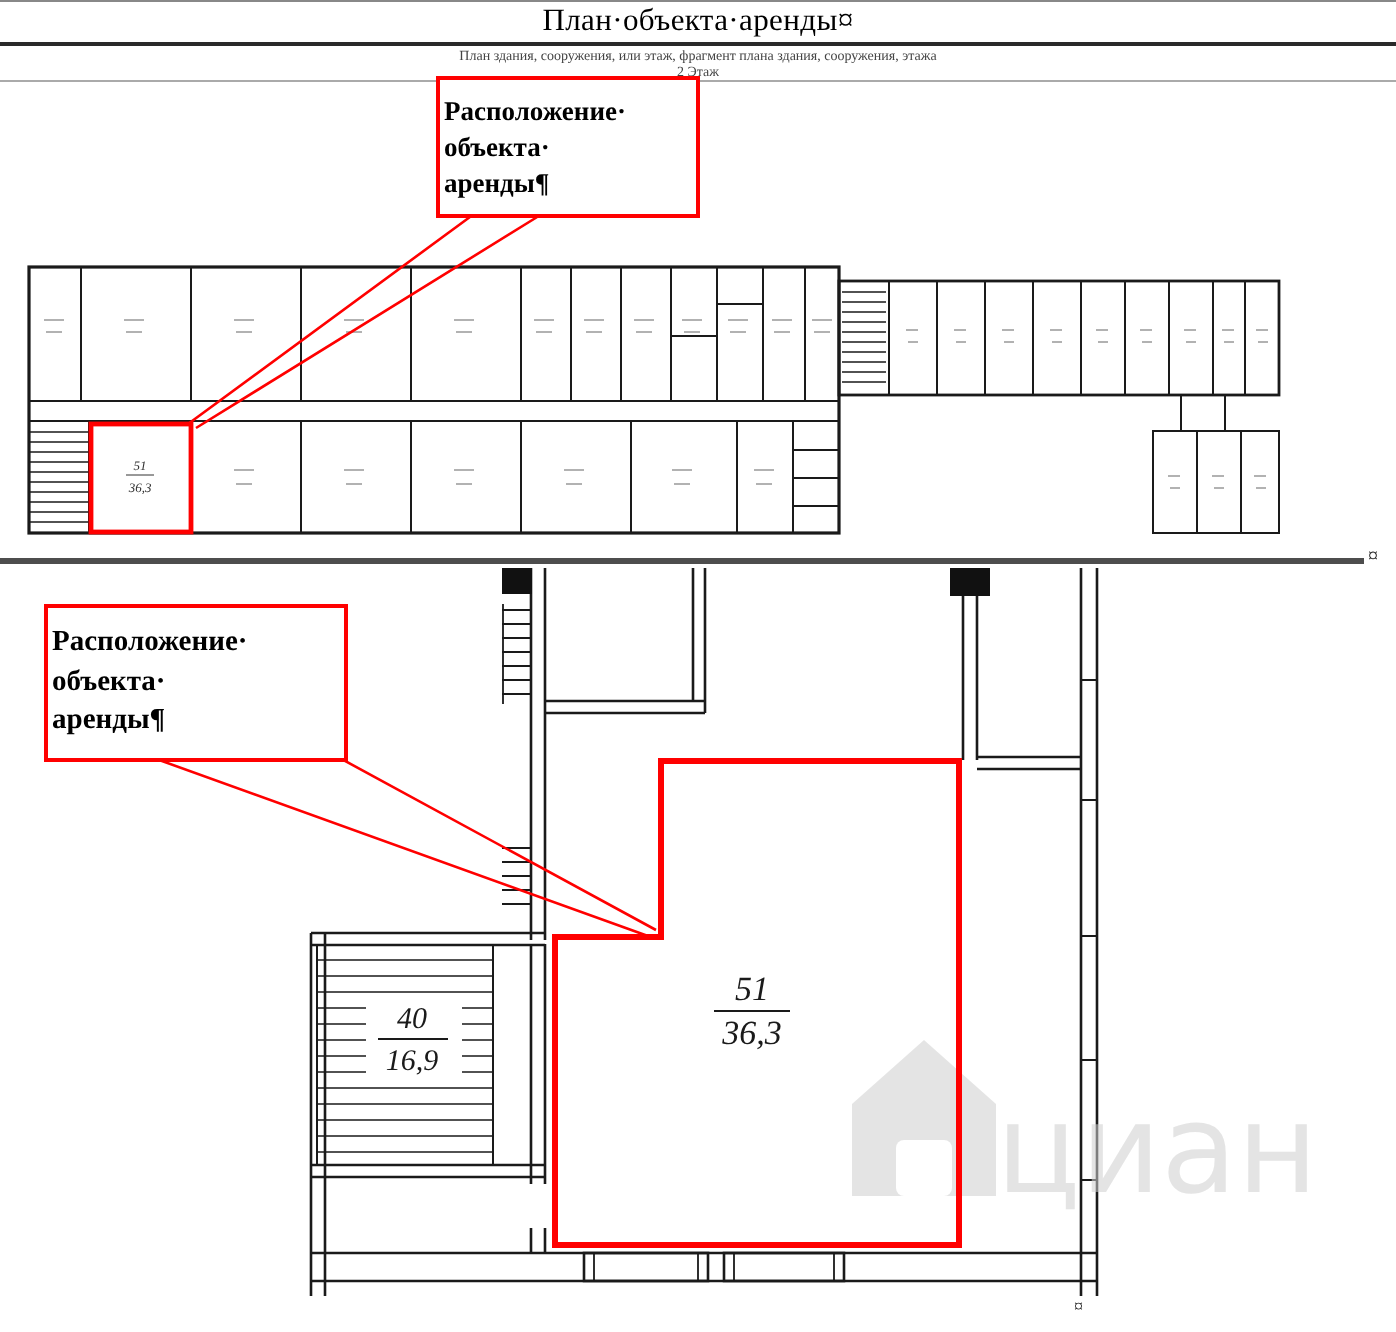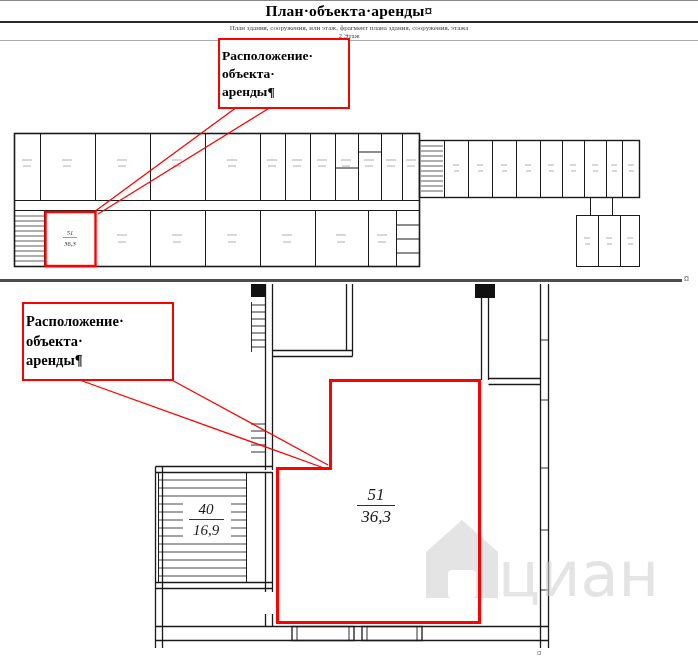--- a/index.html
+++ b/index.html
@@ -1,19 +1,19 @@
 <!DOCTYPE html>
 <html><head>
 <meta charset="utf-8">
 <style>
   html,body{margin:0;padding:0;background:#fff;}
   .page{position:relative;width:698px;height:666px;background:#fff;overflow:hidden;
         font-family:"Liberation Serif",serif;color:#000;}
   .title{position:absolute;top:2px;left:0;width:100%;text-align:center;
-         font-weight:bold;font-size:15.5px;letter-spacing:.2px;}
+         font-weight:normal;font-size:15.5px;letter-spacing:.2px;}
   .rule{position:absolute;left:0;width:100%;}
   #rule-top{top:0;height:1px;background:#888;}
   #rule-title{top:21px;height:2px;background:#2a2a2a;}
   #rule-caption{top:40px;height:1px;background:#aaa;}
   .caption{position:absolute;top:24px;left:0;width:100%;text-align:center;
            font-size:7px;color:#444;}
   .floor{position:absolute;top:32px;left:0;width:100%;text-align:center;
          font-size:7px;color:#444;}
   svg.plan, svg.overlay{position:absolute;left:0;}
   #top-plan{top:120px;}

